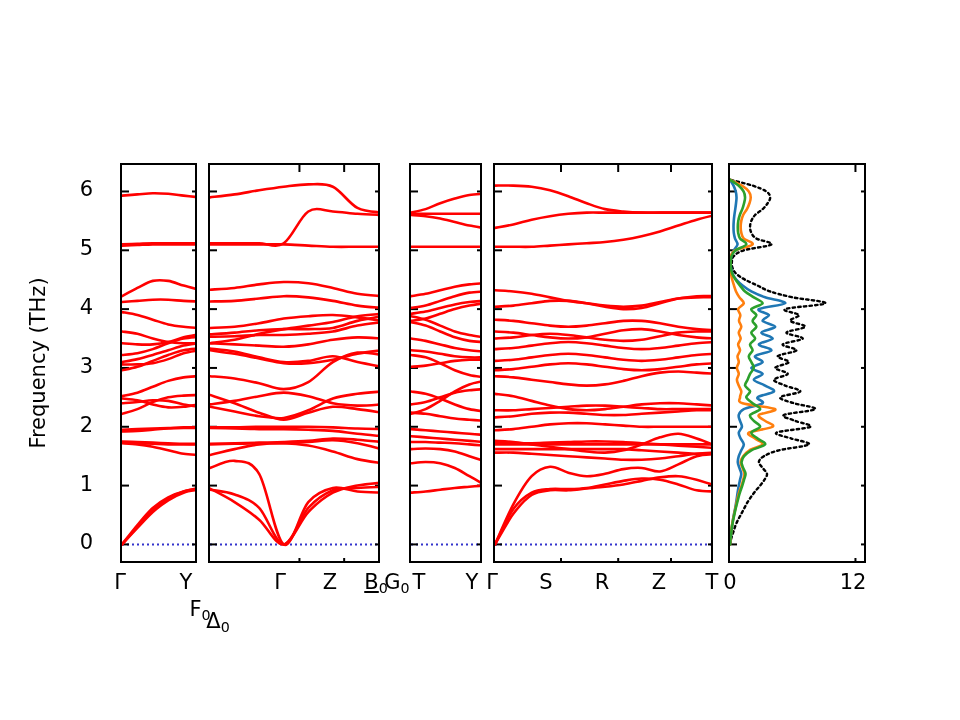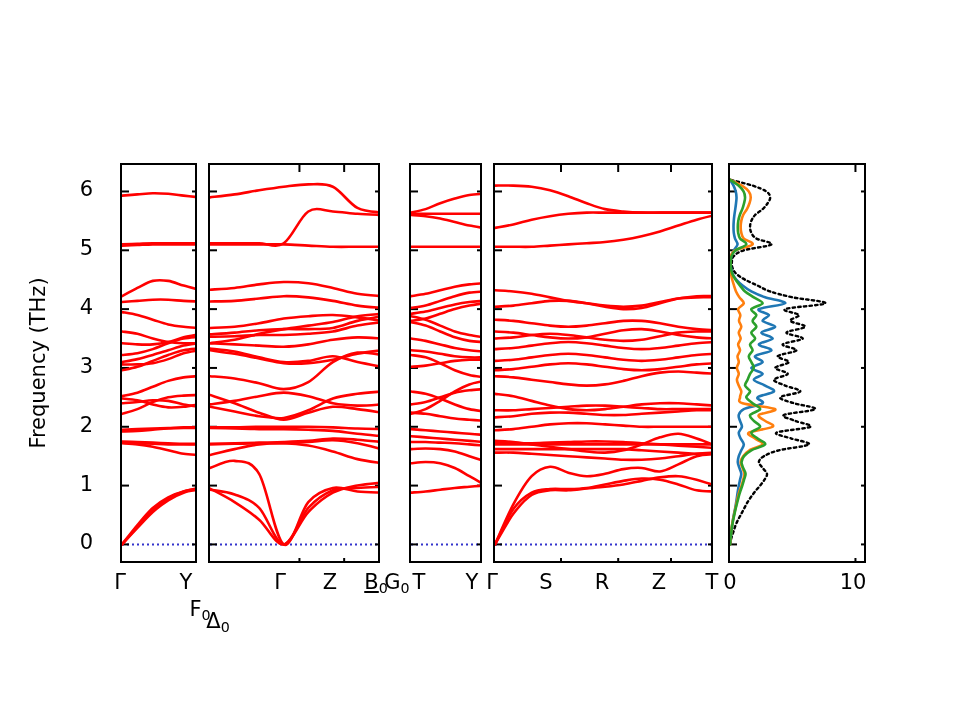--- a/index.html
+++ b/index.html
@@ -84,21 +84,21 @@
       <div class="xtick-label" style="left: 376px; top: 570px; text-decoration: underline;">B<sub>0</sub></div>
       <div class="xtick-label" style="left: 397px; top: 570px;">G<sub>0</sub></div>
       <div class="xtick-label" style="left: 419px; top: 570px;">T</div>
       <div class="xtick-label" style="left: 472px; top: 570px;">Y</div>
       <div class="xtick-label" style="left: 492px; top: 570px;">Γ</div>
       <div class="xtick-label" style="left: 546px; top: 570px;">S</div>
       <div class="xtick-label" style="left: 602px; top: 570px;">R</div>
       <div class="xtick-label" style="left: 659px; top: 570px;">Z</div>
       <div class="xtick-label" style="left: 712px; top: 570px;">T</div>
       <div class="xtick-label" style="left: 730px; top: 570px;">0</div>
-      <div class="xtick-label" style="left: 853px; top: 570px;">10</div>
+      <div class="xtick-label" style="left: 853px; top: 570px;">12</div>
     </div>
 
   <div id="panels">
       <div class="panel" style="left: 120px; top: 163px; width: 77px; height: 400px;">
         <svg width="77" height="400" viewBox="0 0 77 400">
           <line x1="0" x2="77" y1="379.41176470588243" y2="379.41176470588243" stroke="#3333cc" stroke-width="2" stroke-dasharray="2,3"></line>
           <line y1="379.41176470588243" y2="379.41176470588243" x1="0" x2="7" stroke="#000" stroke-width="2"></line>
           <line y1="379.41176470588243" y2="379.41176470588243" x1="77" x2="70" stroke="#000" stroke-width="2"></line>
           <line y1="320.5882352941177" y2="320.5882352941177" x1="0" x2="7" stroke="#000" stroke-width="2"></line>
           <line y1="320.5882352941177" y2="320.5882352941177" x1="77" x2="70" stroke="#000" stroke-width="2"></line>

